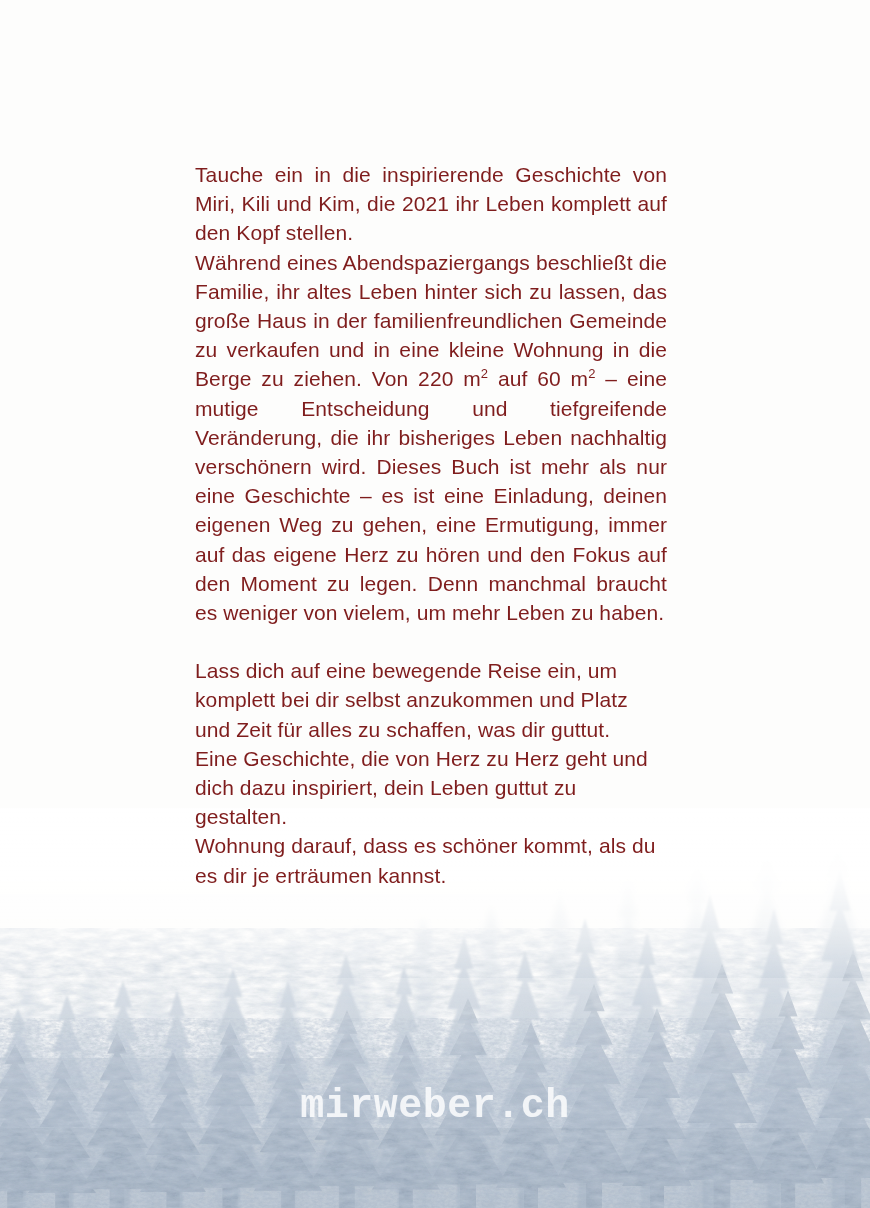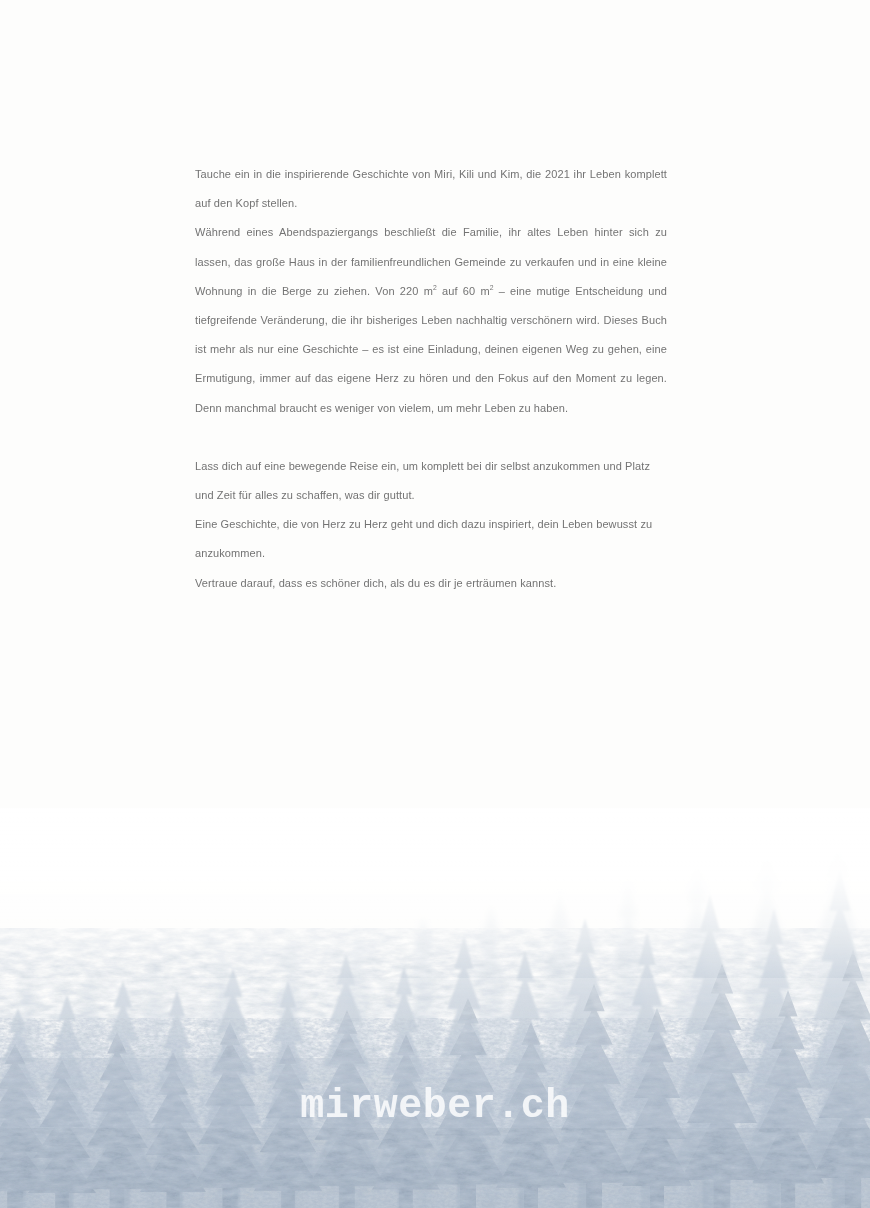--- a/index.html
+++ b/index.html
@@ -27,22 +27,22 @@
   
   .text-column {
     position: absolute;
     left: 195px;
     top: 160px;
     width: 472px;
     z-index: 5;
   }
 
   .para-block {
-    color: #737373;
-    font-size: 11px;
+    color: #7f1d1d;
+    font-size: 21px;
     line-height: 29.2px;
     letter-spacing: 0.1px;
     text-align: justify;
     text-justify: inter-word;
     font-weight: 400;
     -webkit-font-smoothing: antialiased;
   }
 
   .para-block.last-loose {
     text-align: left;
@@ -108,22 +108,22 @@
 
     <div class="para-block">
       <p>Tauche ein in die inspirierende Geschichte von Miri, Kili und Kim, die 2021 ihr Leben komplett auf den Kopf stellen.</p>
       <p><span>Während eines Abendspaziergangs beschließt die Familie, ihr altes Leben hinter sich zu lassen, das große Haus in der familienfreundlichen Gemeinde zu verkaufen und in eine kleine Wohnung in die Berge zu ziehen. Von 220 m</span><sup class="units">2</sup><span> auf 60 m</span><sup class="units">2</sup><span> – eine mutige Entscheidung und tiefgreifende Veränderung, die ihr bisheriges Leben nachhaltig verschönern wird. Dieses Buch ist mehr als nur eine Geschichte – es ist eine Einladung, deinen eigenen Weg zu gehen, eine Ermutigung, immer auf das eigene Herz zu hören und den Fokus auf den Moment zu legen. Denn manchmal braucht es weniger von vielem, um mehr Leben zu haben.</span></p>
     </div>
 
     <div class="block-gap"></div>
 
     <div class="para-block last-loose">
       <p>Lass dich auf eine bewegende Reise ein, um komplett bei dir selbst anzukommen und Platz und Zeit für alles zu schaffen, was dir guttut.</p>
-      <p>Eine Geschichte, die von Herz zu Herz geht und dich dazu inspiriert, dein Leben bewusst zu anzukommen.</p>
-      <p>Vertraue darauf, dass es schöner dich, als du es dir je erträumen kannst.</p>
+      <p>Eine Geschichte, die von Herz zu Herz geht und dich dazu inspiriert, dein Leben guttut zu gestalten.</p>
+      <p>Wohnung darauf, dass es schöner kommt, als du es dir je erträumen kannst.</p>
     </div>
 
   </div>
 
   <div class="forest">
     <svg viewBox="0 0 870 400" preserveAspectRatio="none" xmlns="http://www.w3.org/2000/svg">
       <defs>
 
         <linearGradient id="fadeTop" x1="0" y1="0" x2="0" y2="1">
           <stop offset="0%" stop-color="#ffffff" stop-opacity="1"></stop>

